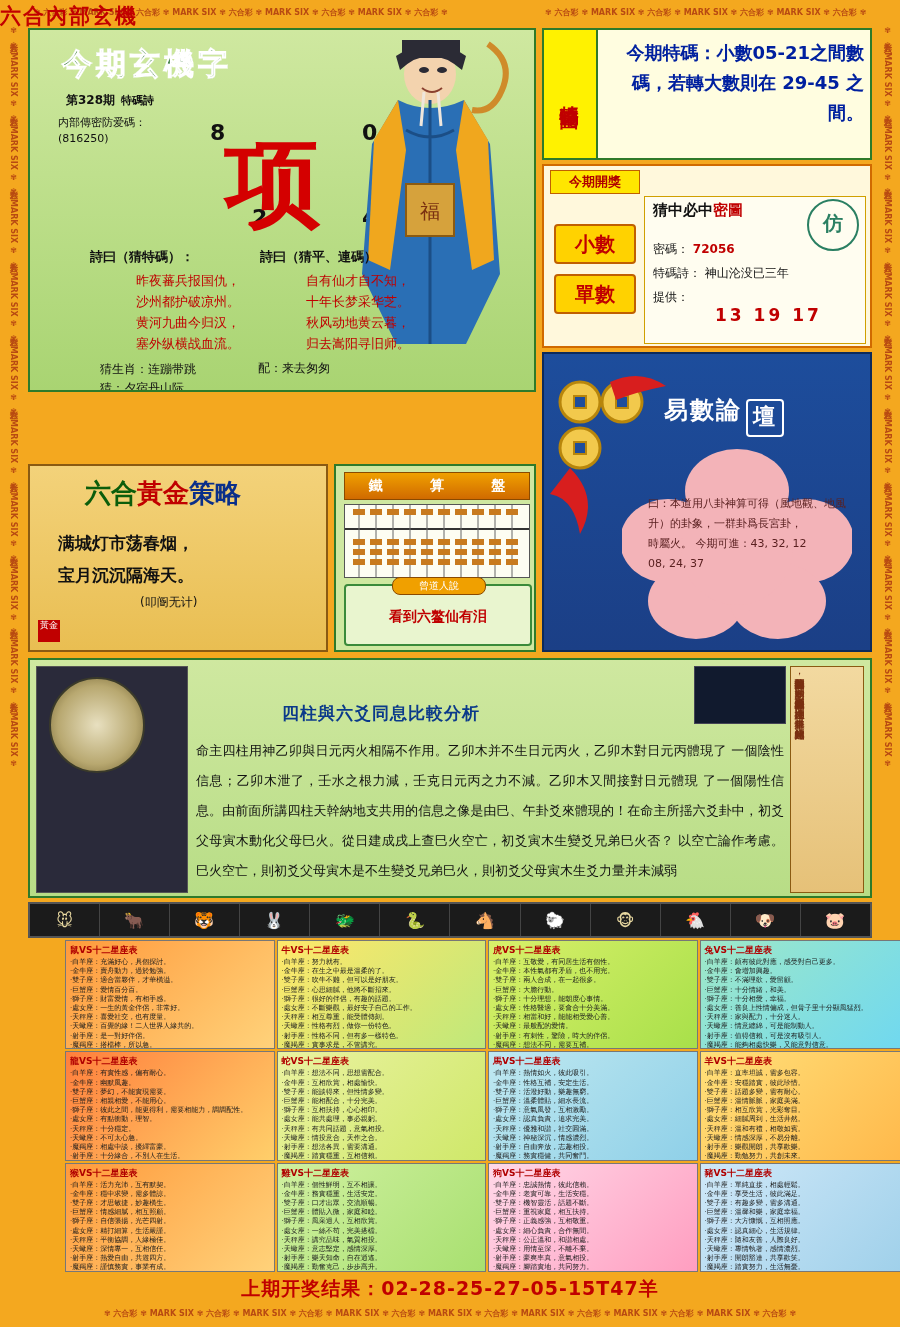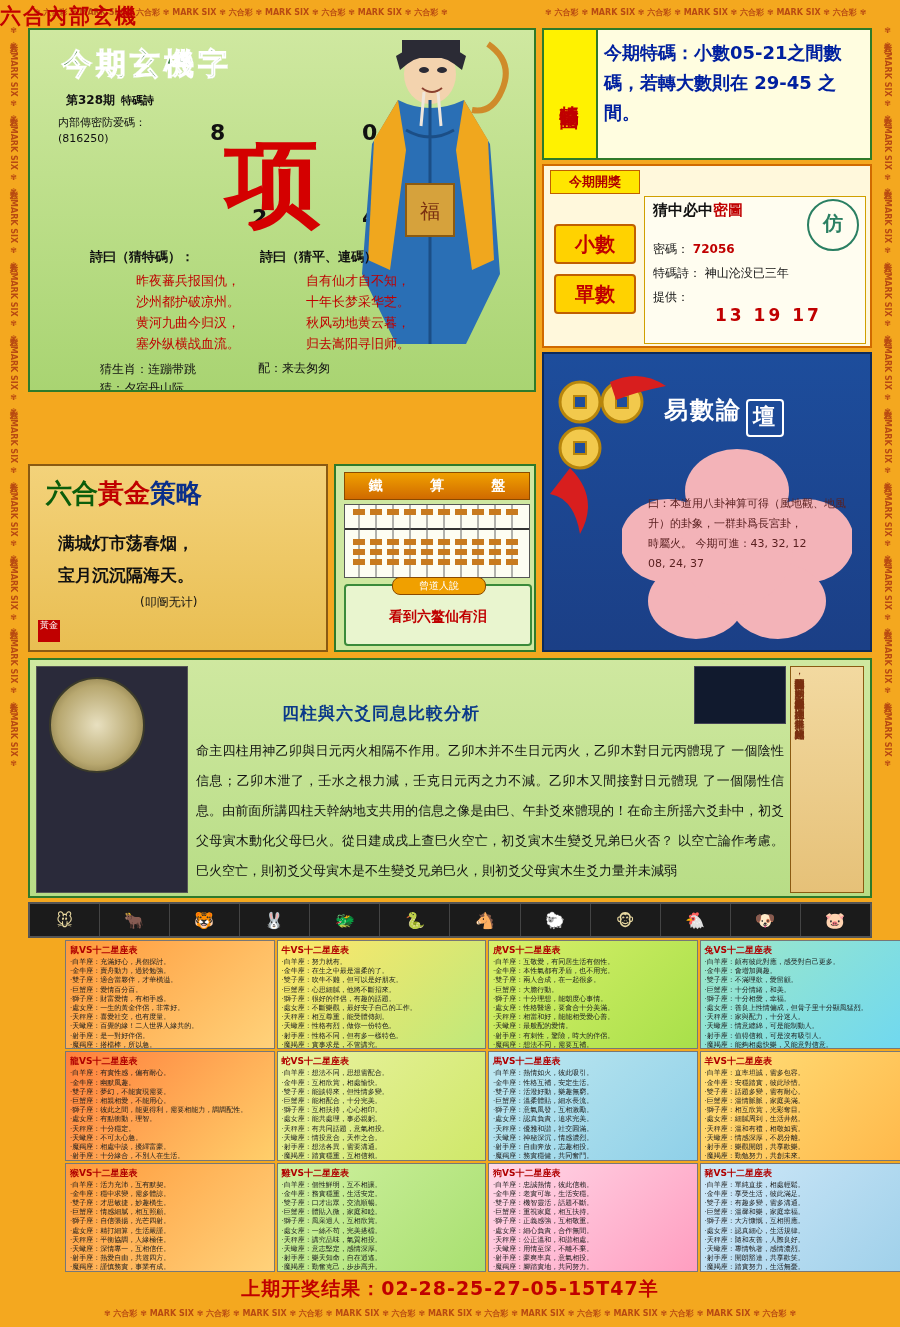--- a/index.html
+++ b/index.html
@@ -50,21 +50,21 @@
   .poem{position:absolute;top:240px;font-size:13px;color:#c00000;line-height:21px;margin-left:48px;}
   .pm-l{left:58px;}
   .pm-r{left:228px;}
   .sheng{position:absolute;left:70px;top:330px;font-size:12px;color:#111;line-height:19px;}
   .peiline{position:absolute;left:228px;top:330px;font-size:12px;color:#111;}
   
   .figure{position:absolute;right:6px;top:4px;width:190px;height:320px;}
 
   
   .panel-range{position:absolute;left:514px;top:0;width:330px;height:132px;
-    background:#fffde0;border:2px solid #2f7a2a;box-sizing:border-box;display:flex;}
+    background:#fffde0;border:2px solid #2f7a2a;box-sizing:border-box;display:flex;text-align:right;}
   .range-label{width:52px;background:#fff200;border-right:2px solid #2f7a2a;
     display:flex;align-items:center;justify-content:center;}
   .range-label span{writing-mode:vertical-rl;text-orientation:upright;font-size:19px;font-weight:bold;color:#c00000;letter-spacing:2px;}
   .range-text{flex:1;padding:8px 6px;font-size:18px;font-weight:bold;color:#00209f;line-height:30px;}
 
   
   .panel-draw{position:absolute;left:514px;top:136px;width:330px;height:184px;
     background:#fff8dc;border:2px solid #d06a00;box-sizing:border-box;}
   .draw-head{position:absolute;left:6px;top:4px;width:88px;height:22px;background:#ffe600;
     border:1px solid #c06000;font-size:13px;font-weight:bold;color:#b00000;text-align:center;line-height:22px;}
@@ -93,21 +93,21 @@
   .forum-title .tan{display:inline-block;width:34px;height:34px;border:2px solid #fff;border-radius:4px;
     font-size:22px;text-align:center;line-height:32px;vertical-align:-6px;margin-left:4px;}
   .flower{position:absolute;left:78px;top:95px;width:230px;height:190px;}
   .forum-text{position:absolute;left:104px;top:140px;width:210px;font-size:11px;color:#5a2020;line-height:20px;z-index:5;}
 
   
   .panel-gold{position:absolute;left:0;top:436px;width:300px;height:188px;
     background:linear-gradient(180deg,#f3d27a 0%,#e9be52 100%);
     border:2px solid #8a5a12;box-sizing:border-box;}
   .gold-title{position:absolute;left:16px;top:10px;font-size:26px;font-weight:bold;}
-  .gold-title .g1{color:#0b5d0b;}
+  .gold-title .g1{color:#0b5d0b;margin-left:39px;}
   .gold-title .g2{color:#c00000;}
   .gold-title .g3{color:#0b2f8a;}
   .gold-line{position:absolute;left:28px;font-size:17px;color:#111;font-weight:bold;}
   .gl1{top:66px;}
   .gl2{top:98px;}
   .gold-sub{position:absolute;left:110px;top:128px;font-size:12px;color:#111;}
   .gold-seal{position:absolute;left:8px;bottom:8px;width:22px;height:22px;background:#c00000;color:#fff;
     font-size:9px;text-align:center;line-height:11px;}
 
   

